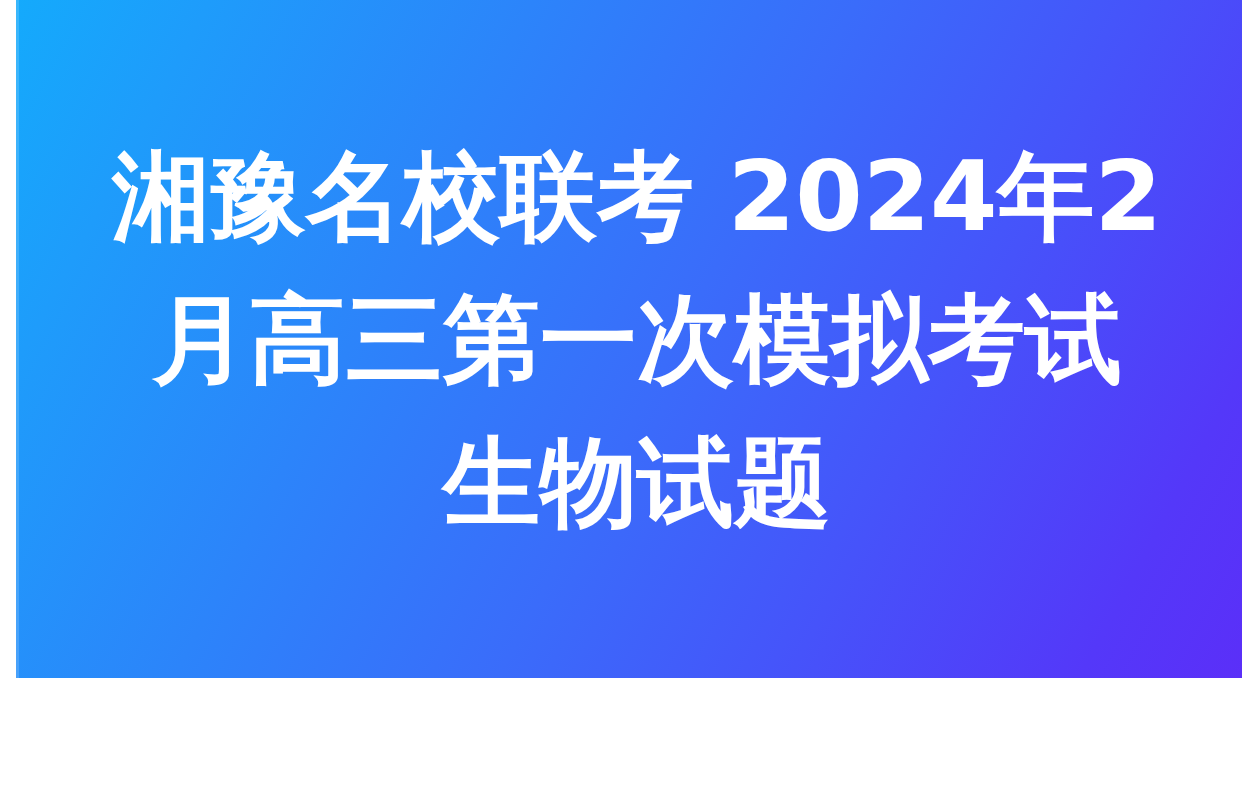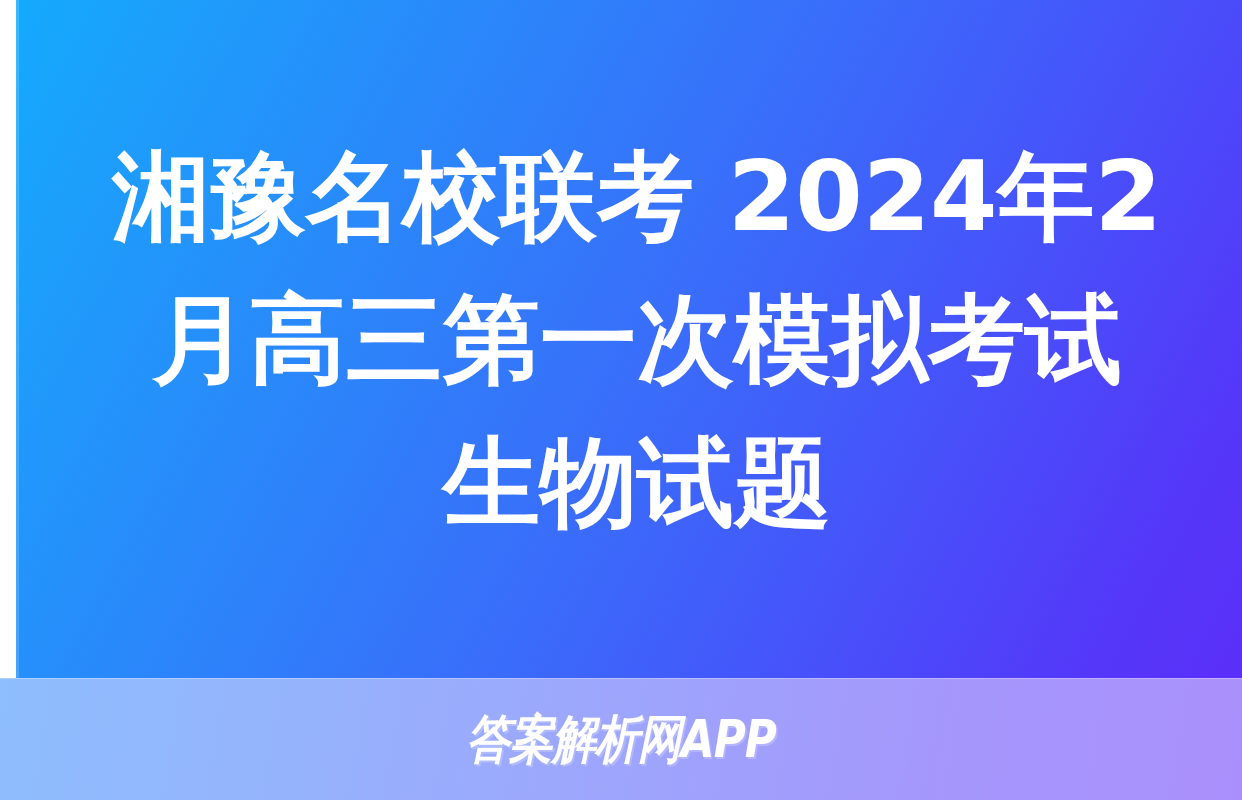--- a/index.html
+++ b/index.html
@@ -133,21 +133,14 @@
 <div class="screen">
 
   <div class="hero">
     <div class="hero-left-edge"></div>
 
     <div class="title-block">
       <h1 class="paper-title">湘豫名校联考 2024年2月高三第一次模拟考试生物试题</h1>
     </div>
   </div>
 
-  <div class="footer-band">
-    <div class="footer-band-topline"></div>
-
-    <div class="watermark">
-      <span class="watermark-text">答案解析网APP</span>
-    </div>
-  </div>
 
 </div>
 
 </body></html>

